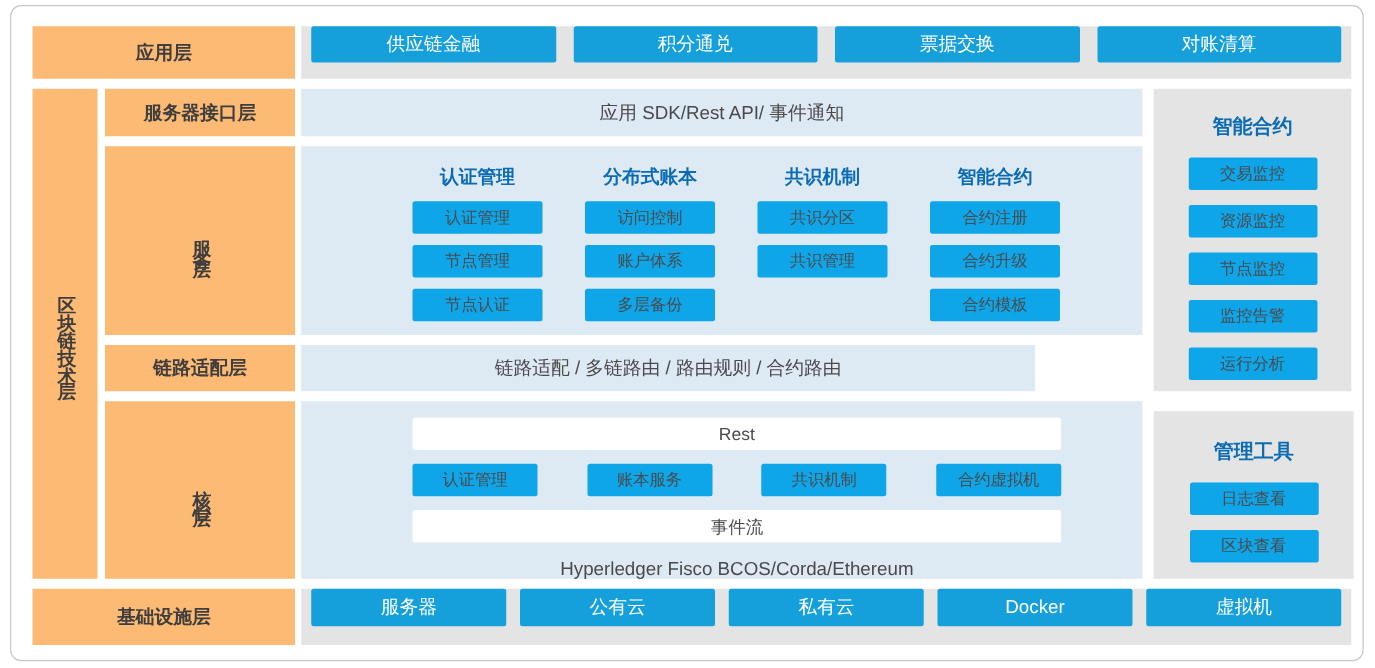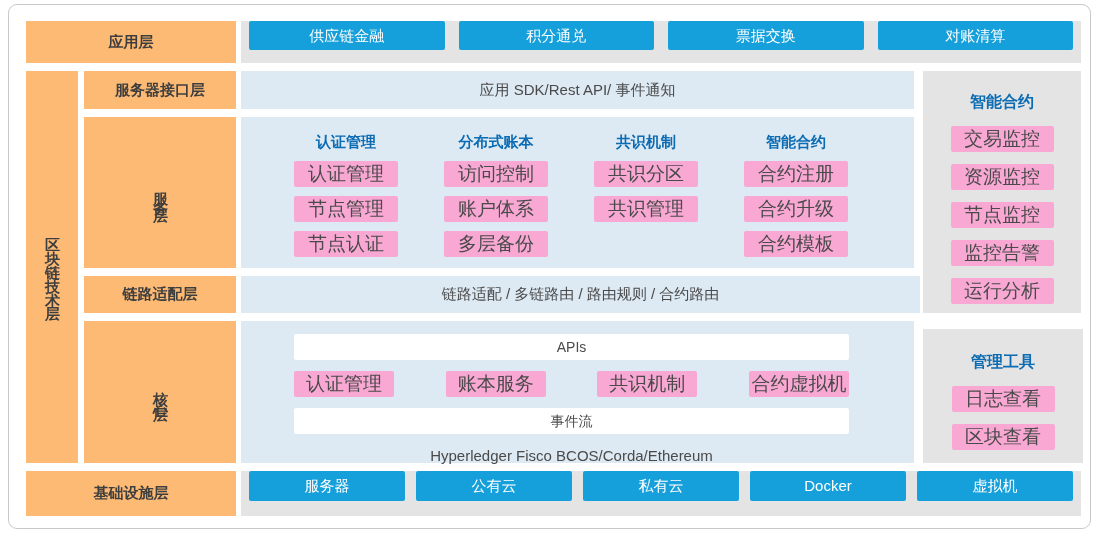--- a/index.html
+++ b/index.html
@@ -11,26 +11,26 @@
   .vtext { writing-mode: vertical-rl; text-orientation: upright; letter-spacing: 8px; }
   .vtext.big { letter-spacing: 14px; }
 
   .strip { background: #e4e4e4; display: flex; padding: 0 8px; }
   .strip.top { gap: 14px; }
   .strip.bottom { gap: 11px; }
   .blue-btn { flex: 1; height: 29px; line-height: 29px; background: #16a0db; color: #ffffff; text-align: center; font-size: 15px; border-radius: 2px; }
   .strip.bottom .blue-btn { height: 30px; line-height: 30px; }
 
   .bar { background: #dde9f3; display: flex; align-items: center; justify-content: center; color: #4a4a4a; font-size: 15px; }
-  .panel { background: #dde9f3; }
+  .panel { background: #dde9f3; padding-left: 36px; }
 
   .svc-cols { display: flex; justify-content: space-between; padding: 15px 66px 0 53px; }
   .svc-col { width: 104px; }
   .svc-header { display: block; text-align: center; font-size: 15px; font-weight: bold; color: #0c6cb3; line-height: 20px; }
-  .white-box { background: #f9a8d4; height: 26px; line-height: 26px; text-align: center; color: #4a4a4a; font-size: 19px; border-radius: 2px; }
+  .white-box { background: #0ea5e9; height: 26px; line-height: 26px; text-align: center; color: #4a4a4a; font-size: 13px; border-radius: 2px; }
   .svc-col .white-box { margin-top: 9px; }
 
   .core-inner { padding: 13px 65px 0 53px; }
   .core-bar { background: #ffffff; height: 26px; line-height: 26px; text-align: center; color: #4a4a4a; font-size: 14px; border-radius: 2px; }
   .core-modules { display: flex; justify-content: space-between; margin-top: 11px; }
   .core-modules .white-box { width: 100px; margin-top: 0; }
   .core-bar.event { margin-top: 11px; }
   .core-platforms { margin-top: 13px; text-align: center; color: #4a4a4a; font-size: 15px; }
 
   .side-panel { background: #e4e4e4; }
@@ -95,25 +95,25 @@
       </div>
       <div class="svc-col">
         <span class="svc-header">智能合约</span>
         <div class="white-box">合约注册</div>
         <div class="white-box">合约升级</div>
         <div class="white-box">合约模板</div>
       </div>
     </div>
   </div>
 
-  <div class="abs bar" style="left:232px; top:271px; width:679px; height:37px;">链路适配 / 多链路由 / 路由规则 / 合约路由</div>
+  <div class="abs bar" style="left:232px; top:271px; width:587px; height:37px;">链路适配 / 多链路由 / 路由规则 / 合约路由</div>
 
   <div class="abs panel" style="left:232px; top:316px; width:673px; height:142px;">
     <div class="core-inner">
-      <div class="core-bar">APIs</div>
+      <div class="core-bar">Rest</div>
       <div class="core-modules">
         <div class="white-box">认证管理</div>
         <div class="white-box">账本服务</div>
         <div class="white-box">共识机制</div>
         <div class="white-box">合约虚拟机</div>
       </div>
       <div class="core-bar event">事件流</div>
       <div class="core-platforms">Hyperledger Fisco BCOS/Corda/Ethereum</div>
     </div>
   </div>

